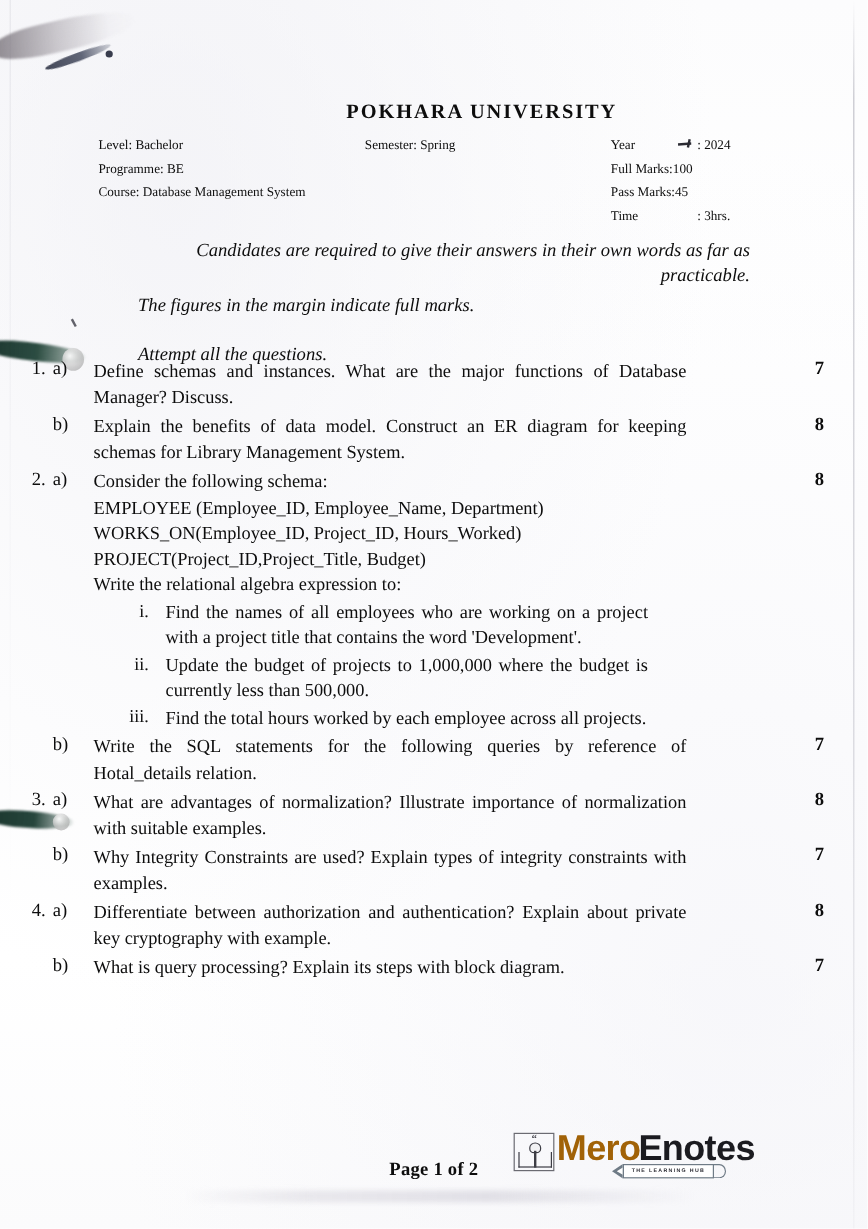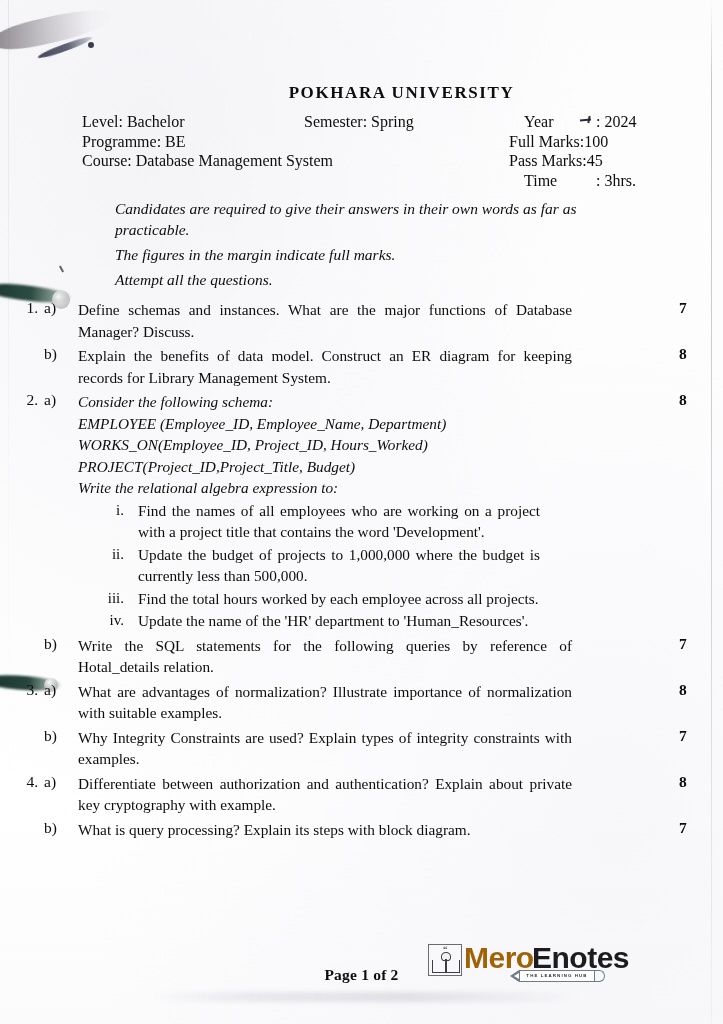--- a/index.html
+++ b/index.html
@@ -116,37 +116,37 @@
     font-weight: bold;
     font-size: 17px;
     letter-spacing: 1.6px;
     padding-left: 40px;
   }
   .meta {
     position: absolute;
     top: 112px;
     left: 82px;
     width: 610px;
-    font-size: 16px;
+    font-size: 11px;
     line-height: 19.5px;
   }
   .meta-grid {
     position: relative;
     height: 80px;
   }
   .meta-left { position: absolute; left: 0; top: 0; }
   .meta-left div { white-space: nowrap; }
   .meta-mid { position: absolute; left: 222px; top: 0; white-space: nowrap; }
   .meta-right { position: absolute; left: 427px; top: 0; }
   .meta-right-row {
     display: flex;
     white-space: nowrap;
   }
   .mr-label { display: inline-block; }
-  .mr-label.wide { min-width: 52px; margin-left: 15px; }
+  .mr-label.wide { min-width: 52px; }
   .year-mark {
     display: inline-block;
     width: 20px;
     position: relative;
     top: -1px;
   }
   .year-mark::after {
     content: "";
     position: absolute;
     left: 4px;
@@ -170,22 +170,22 @@
   
   .instructions {
     position: absolute;
     top: 198px;
     left: 115px;
     width: 510px;
     font-style: italic;
     font-size: 15.5px;
     line-height: 21px;
   }
-  .instructions .ins-1 { margin-bottom: 4px; }
-  .instructions .ins-2 { margin-bottom: 4px; }
+  .instructions .ins-1 { margin-bottom: 4px; text-align: right; }
+  .instructions .ins-2 { margin-bottom: 20px; }
   .instructions .ins-3 { font-weight: normal; }
 
   
   .questions {
     position: absolute;
     top: 299px;
     left: 0;
     width: 723px;
     font-size: 15.3px;
   }
@@ -219,21 +219,20 @@
     position: absolute;
     right: 18px;
     top: 0;
     width: 26px;
     text-align: left;
     font-size: 15.5px;
     font-weight: bold;
   }
   .schema-lines {
     line-height: 21.5px;
-    font-style: italic;
   }
   .schema-lines div { white-space: nowrap; }
   .roman-list {
     margin-top: 1px;
   }
   .roman-row {
     display: flex;
     align-items: flex-start;
     margin-bottom: 1px;
   }
@@ -486,21 +485,21 @@
     <div class="q-row gap-sm">
       <div class="q-num">1.</div>
       <div class="q-alpha">a)</div>
       <div class="q-body">Define schemas and instances. What are the major functions of Database Manager? Discuss.</div>
       <div class="q-marks">7</div>
     </div>
 
     <div class="q-row gap-sm">
       <div class="q-num"></div>
       <div class="q-alpha">b)</div>
-      <div class="q-body">Explain the benefits of data model. Construct an ER diagram for keeping records for Library Management System.</div>
+      <div class="q-body">Explain the benefits of data model. Construct an ER diagram for keeping schemas for Library Management System.</div>
       <div class="q-marks">8</div>
     </div>
 
     <div class="q-row">
       <div class="q-num">2.</div>
       <div class="q-alpha">a)</div>
       <div class="q-body nojust">
         <div class="schema-lines">
           <div>Consider the following schema:</div>
           <div>EMPLOYEE (Employee_ID, Employee_Name, Department)</div>
@@ -513,24 +512,20 @@
             <div class="roman-num">i.</div>
             <div class="roman-text">Find the names of all employees who are working on a project with a project title that contains the word 'Development'.</div>
           </div>
           <div class="roman-row">
             <div class="roman-num">ii.</div>
             <div class="roman-text">Update the budget of projects to 1,000,000 where the budget is currently less than 500,000.</div>
           </div>
           <div class="roman-row">
             <div class="roman-num">iii.</div>
             <div class="roman-text">Find the total hours worked by each employee across all projects.</div>
-          </div>
-          <div class="roman-row">
-            <div class="roman-num">iv.</div>
-            <div class="roman-text">Update the name of the 'HR' department to 'Human_Resources'.</div>
           </div>
         </div>
       </div>
       <div class="q-marks">8</div>
     </div>
 
     <div class="q-row gap-sm">
       <div class="q-num"></div>
       <div class="q-alpha">b)</div>
       <div class="q-body">Write the SQL statements for the following queries by reference of Hotal_details relation.</div>

